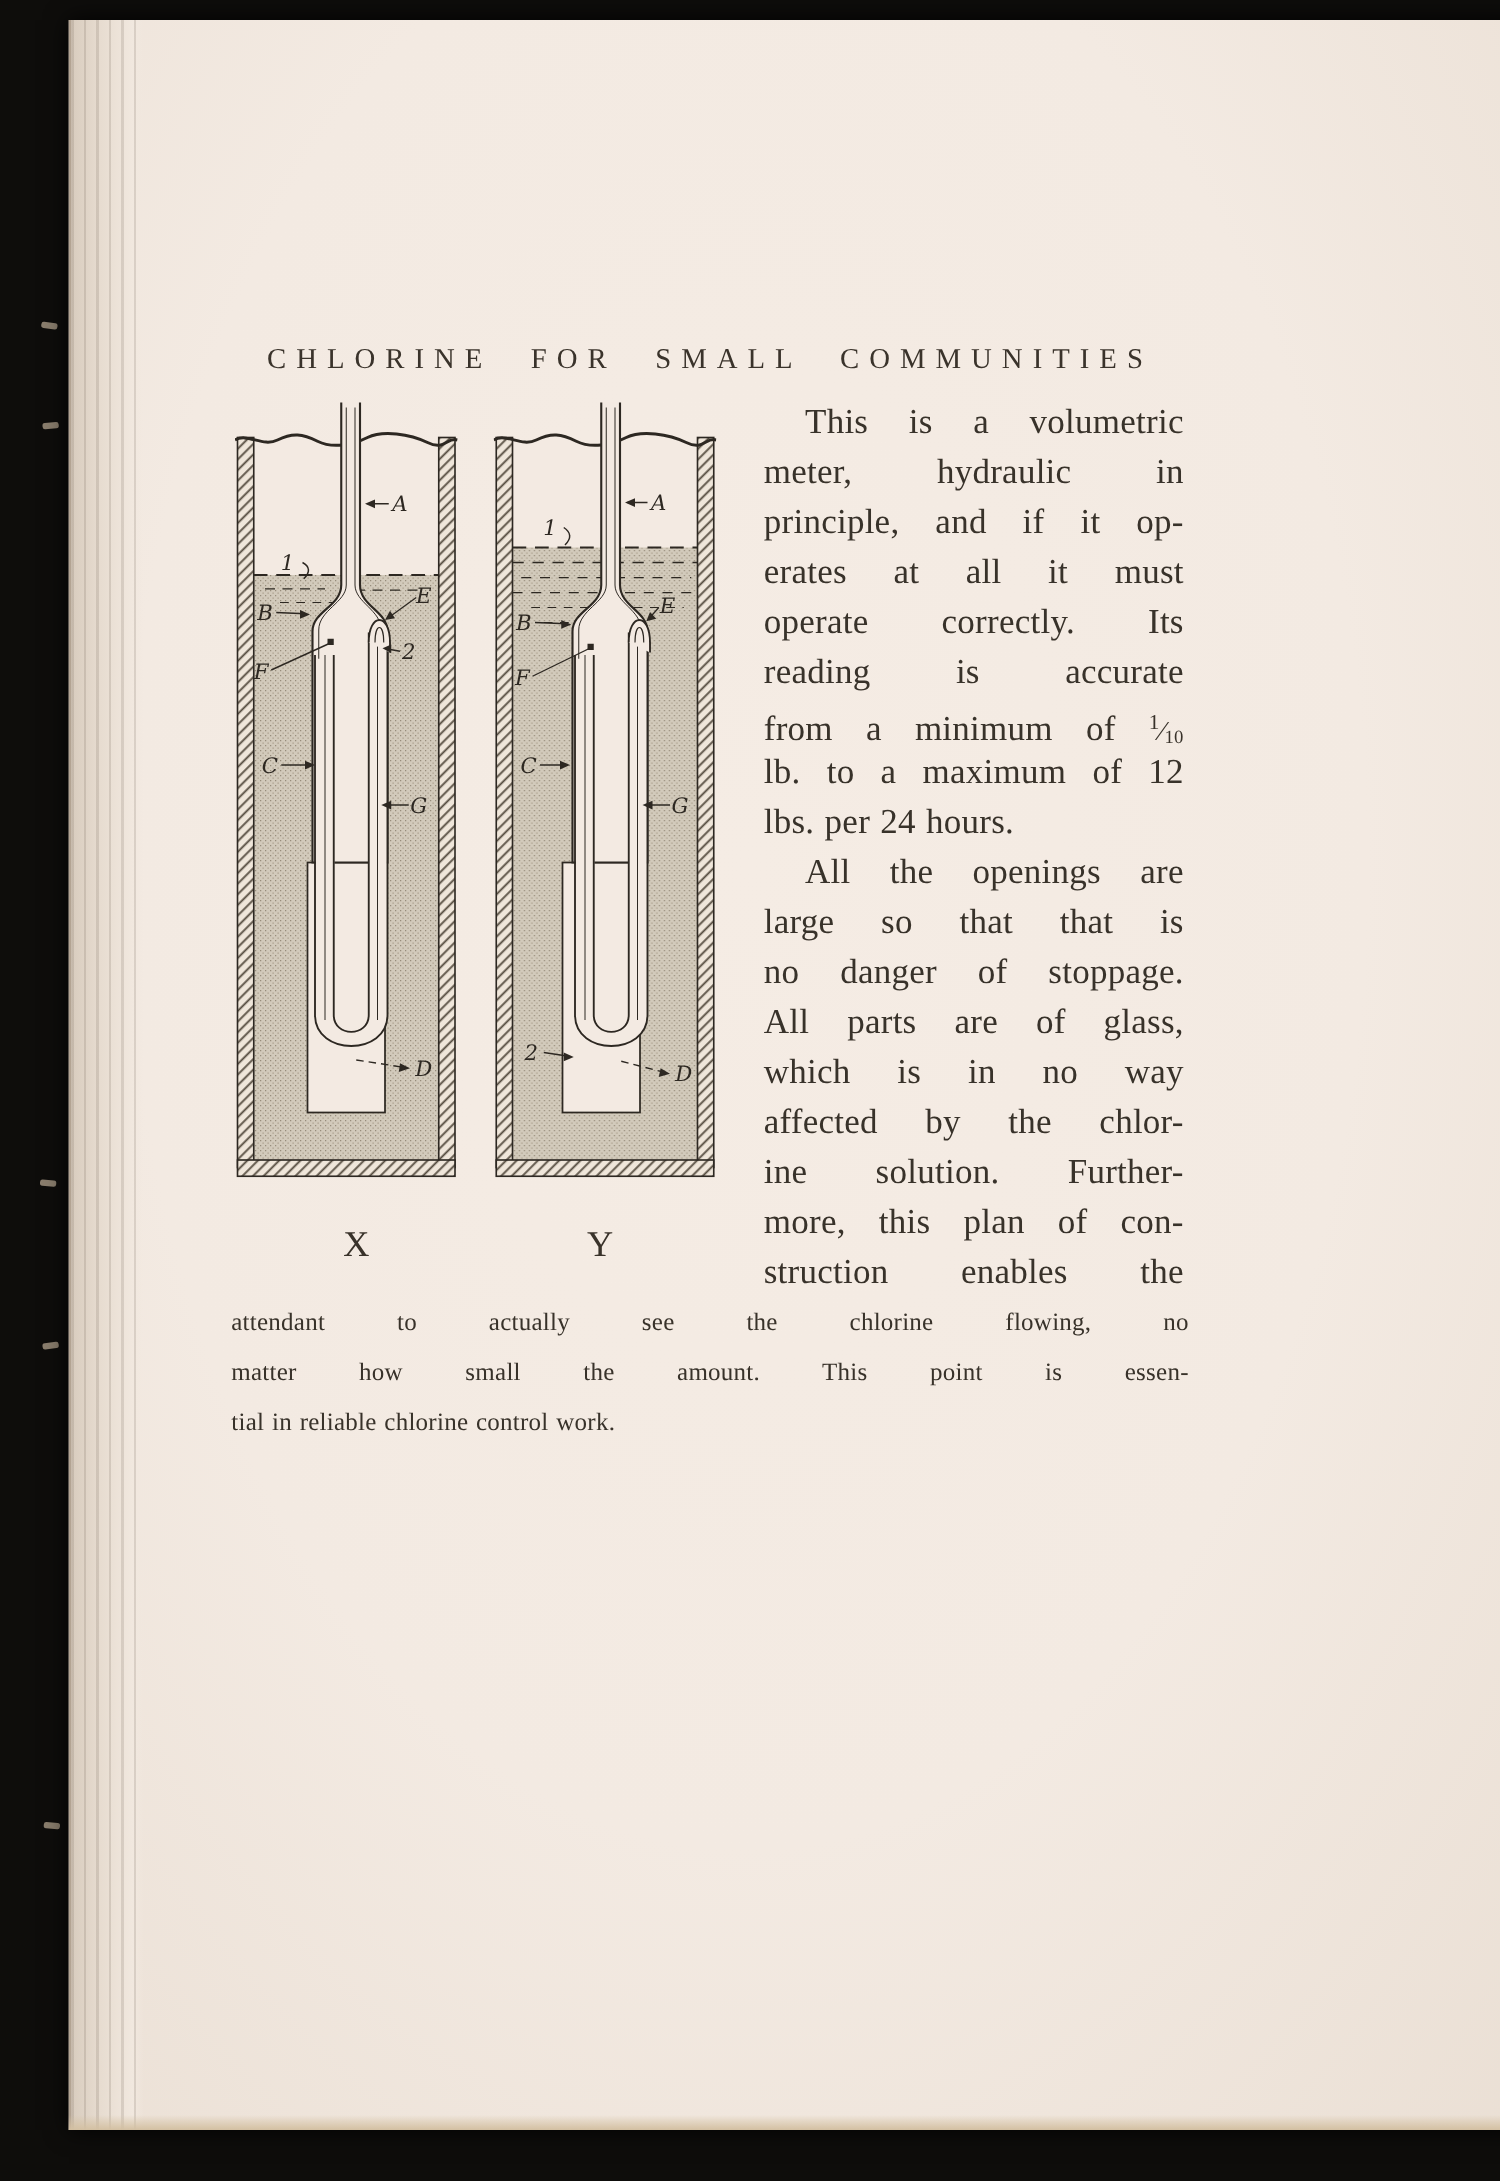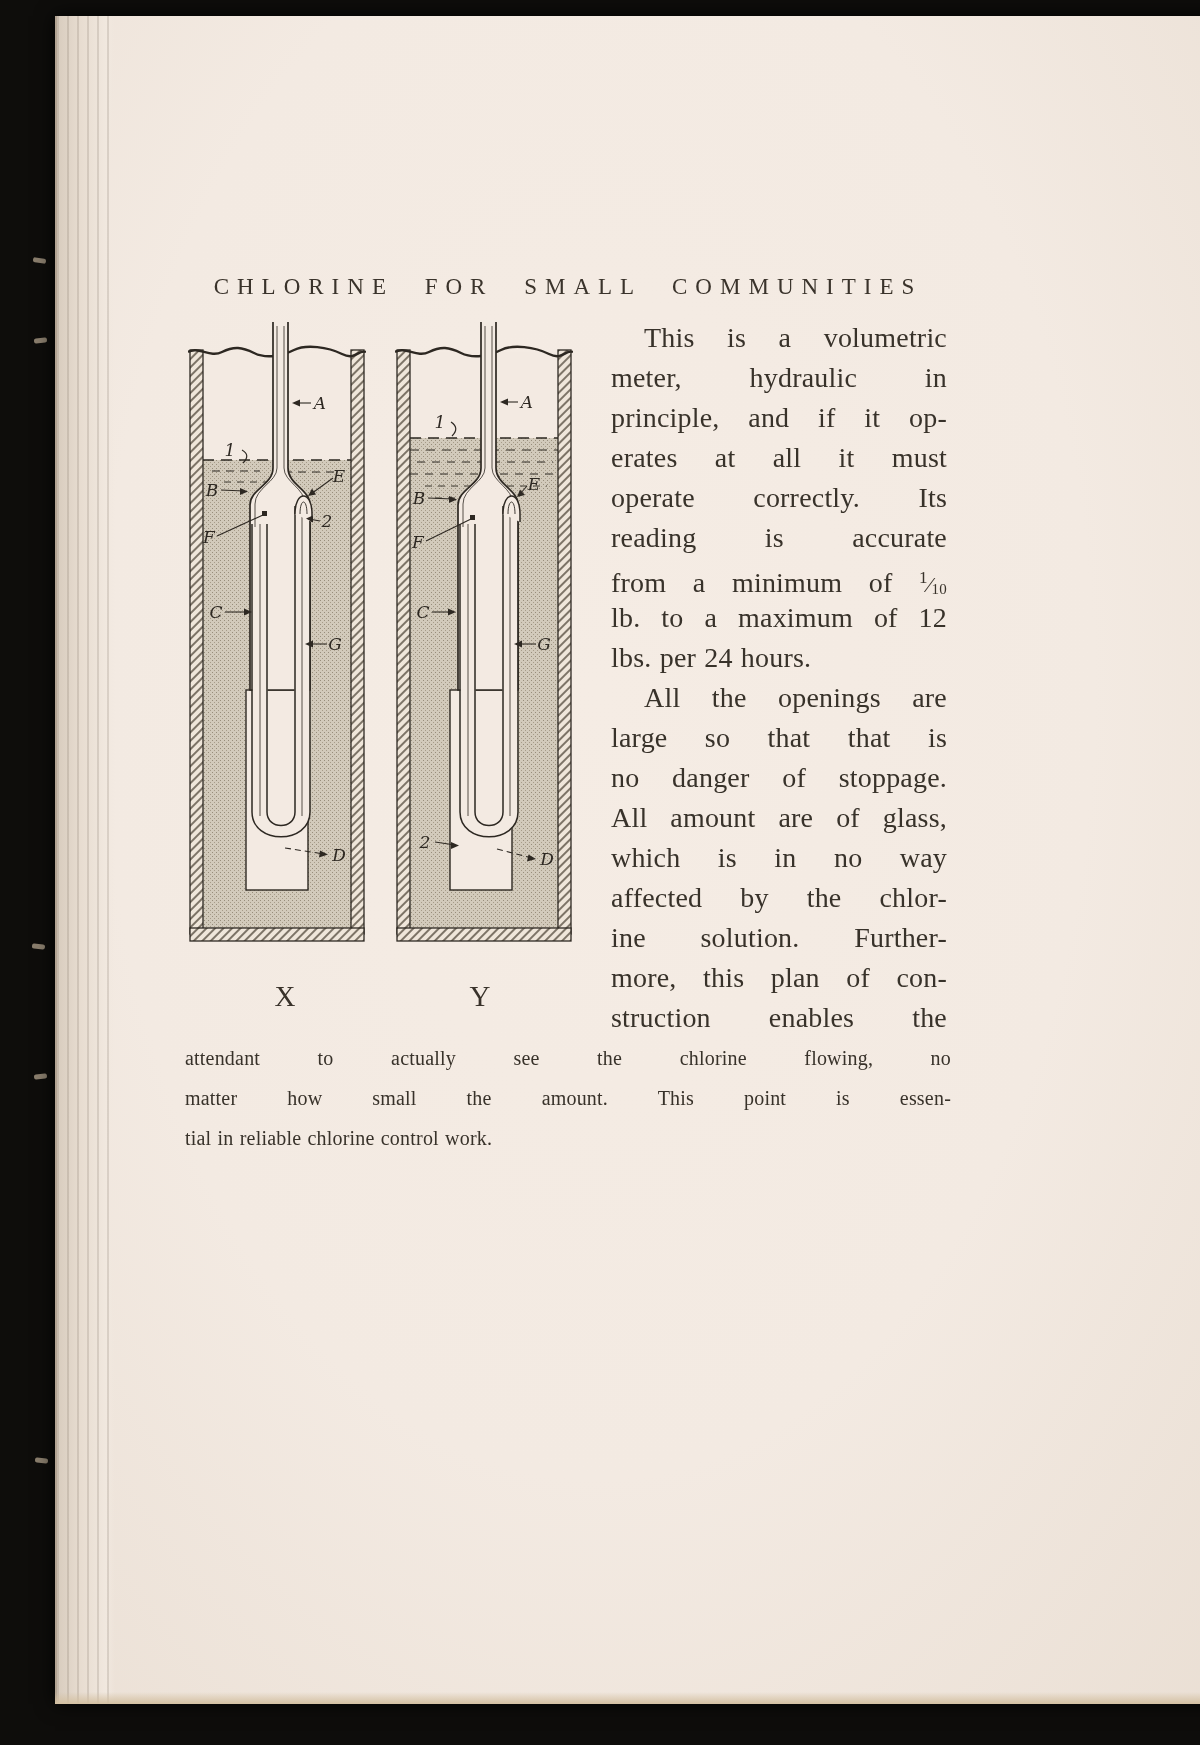--- a/index.html
+++ b/index.html
@@ -196,21 +196,21 @@
       <span class="jline">principle, and if it op-</span>
       <span class="jline">erates at all it must</span>
       <span class="jline">operate correctly.  Its</span>
       <span class="jline">reading is accurate</span>
       <span class="jline"><span>from a minimum of </span> <span class="frac"><sup>1</sup><span class="sl">⁄</span><sub>10</sub></span></span>
       <span class="jline">lb. to a maximum of 12</span>
       <span class="jline end">lbs. per 24 hours.</span>
       <span class="jline indent">All the openings are</span>
       <span class="jline">large so that that is</span>
       <span class="jline">no danger of stoppage.</span>
-      <span class="jline">All amount are of glass,</span>
+      <span class="jline">All parts are of glass,</span>
       <span class="jline">which is in no way</span>
       <span class="jline">affected by the chlor-</span>
       <span class="jline">ine solution.  Further-</span>
       <span class="jline">more, this plan of con-</span>
       <span class="jline">struction enables the</span>
     </div>
 
     <div class="full-para">
       <span class="jline">attendant to actually see the chlorine flowing, no</span>
       <span class="jline">matter how small the amount.  This point is essen-</span>

